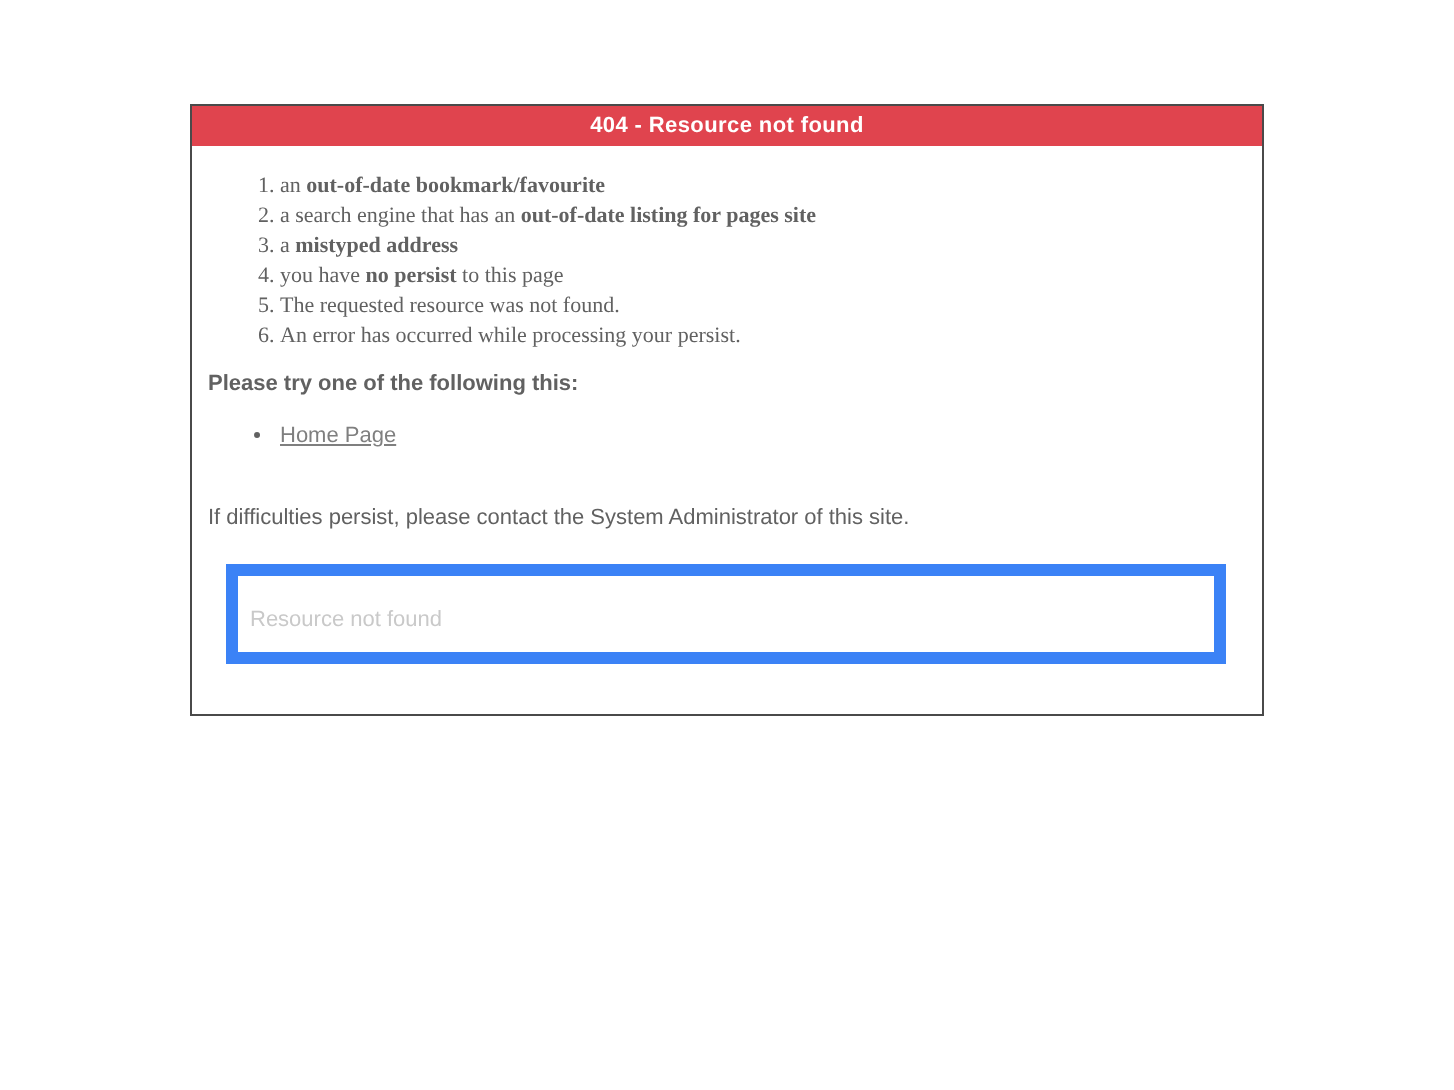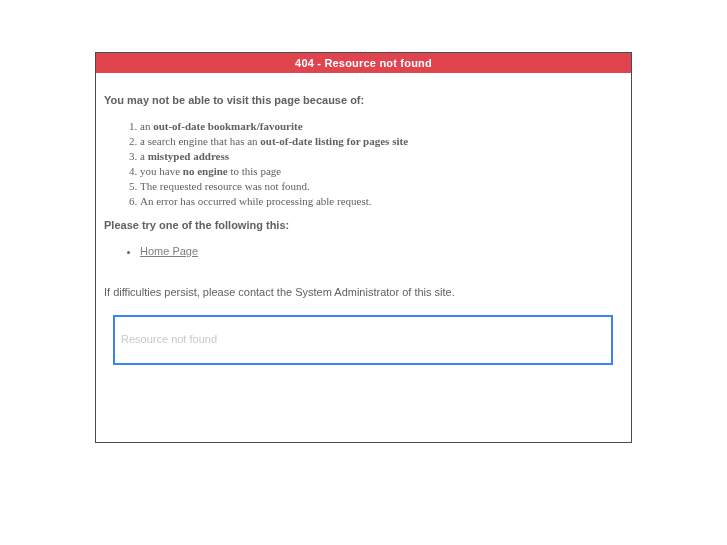--- a/index.html
+++ b/index.html
@@ -13,21 +13,21 @@
     width: 727px;
     height: 545px;
     background: #ffffff;
     overflow: hidden;
   }
   .error-container {
     position: absolute;
     left: 95px;
     top: 52px;
     width: 537px;
-    height: 391px;
+    height: 306px;
     box-sizing: border-box;
     border: 1px solid #4a4a4a;
     background: #ffffff;
   }
   .error-header {
     height: 20px;
     line-height: 20px;
     background: #e0444e;
     color: #ffffff;
     font-size: 11px;
@@ -68,47 +68,46 @@
   }
   .assistance-note {
     margin: 27px 0 0 0;
     font-weight: normal;
   }
   .detail-box {
     margin: 17px 10px 0 9px;
     box-sizing: border-box;
     width: 500px;
     height: 50px;
-    border: 2px solid #3b82f6;
+    border: 6px solid #3b82f6;
     color: #c9c9c9;
     font-size: 11px;
     padding: 16px 6px 0 6px;
     overflow: hidden;
   }
   b { font-weight: bold; }
 </style>
 </head>
 <body>
 
 <div class="viewport">
   <div class="error-container">
 
     <div class="error-header">404 - Resource not found</div>
 
     <div class="content">
 
-      <p class="intro">You may not be able to visit this page because of:</p>
 
       <ol class="reasons">
         <li><span>an </span><b>out-of-date bookmark/favourite</b><span></span></li>
         <li><span>a search engine that has an </span><b>out-of-date listing for pages site</b><span></span></li>
         <li><span>a </span><b>mistyped address</b><span></span></li>
-        <li><span>you have </span><b>no engine</b><span> to this page</span></li>
+        <li><span>you have </span><b>no persist</b><span> to this page</span></li>
         <li><span>The requested resource was not found.</span><b></b><span></span></li>
-        <li><span>An error has occurred while processing able request.</span><b></b><span></span></li>
+        <li><span>An error has occurred while processing your persist.</span><b></b><span></span></li>
       </ol>
 
       <p class="suggestion-heading">Please try one of the following this:</p>
 
       <ul class="pages">
         <li><a href="#">Home Page</a></li>
       </ul>
 
       <p class="assistance-note">If difficulties persist, please contact the System Administrator of this site.</p>
 

